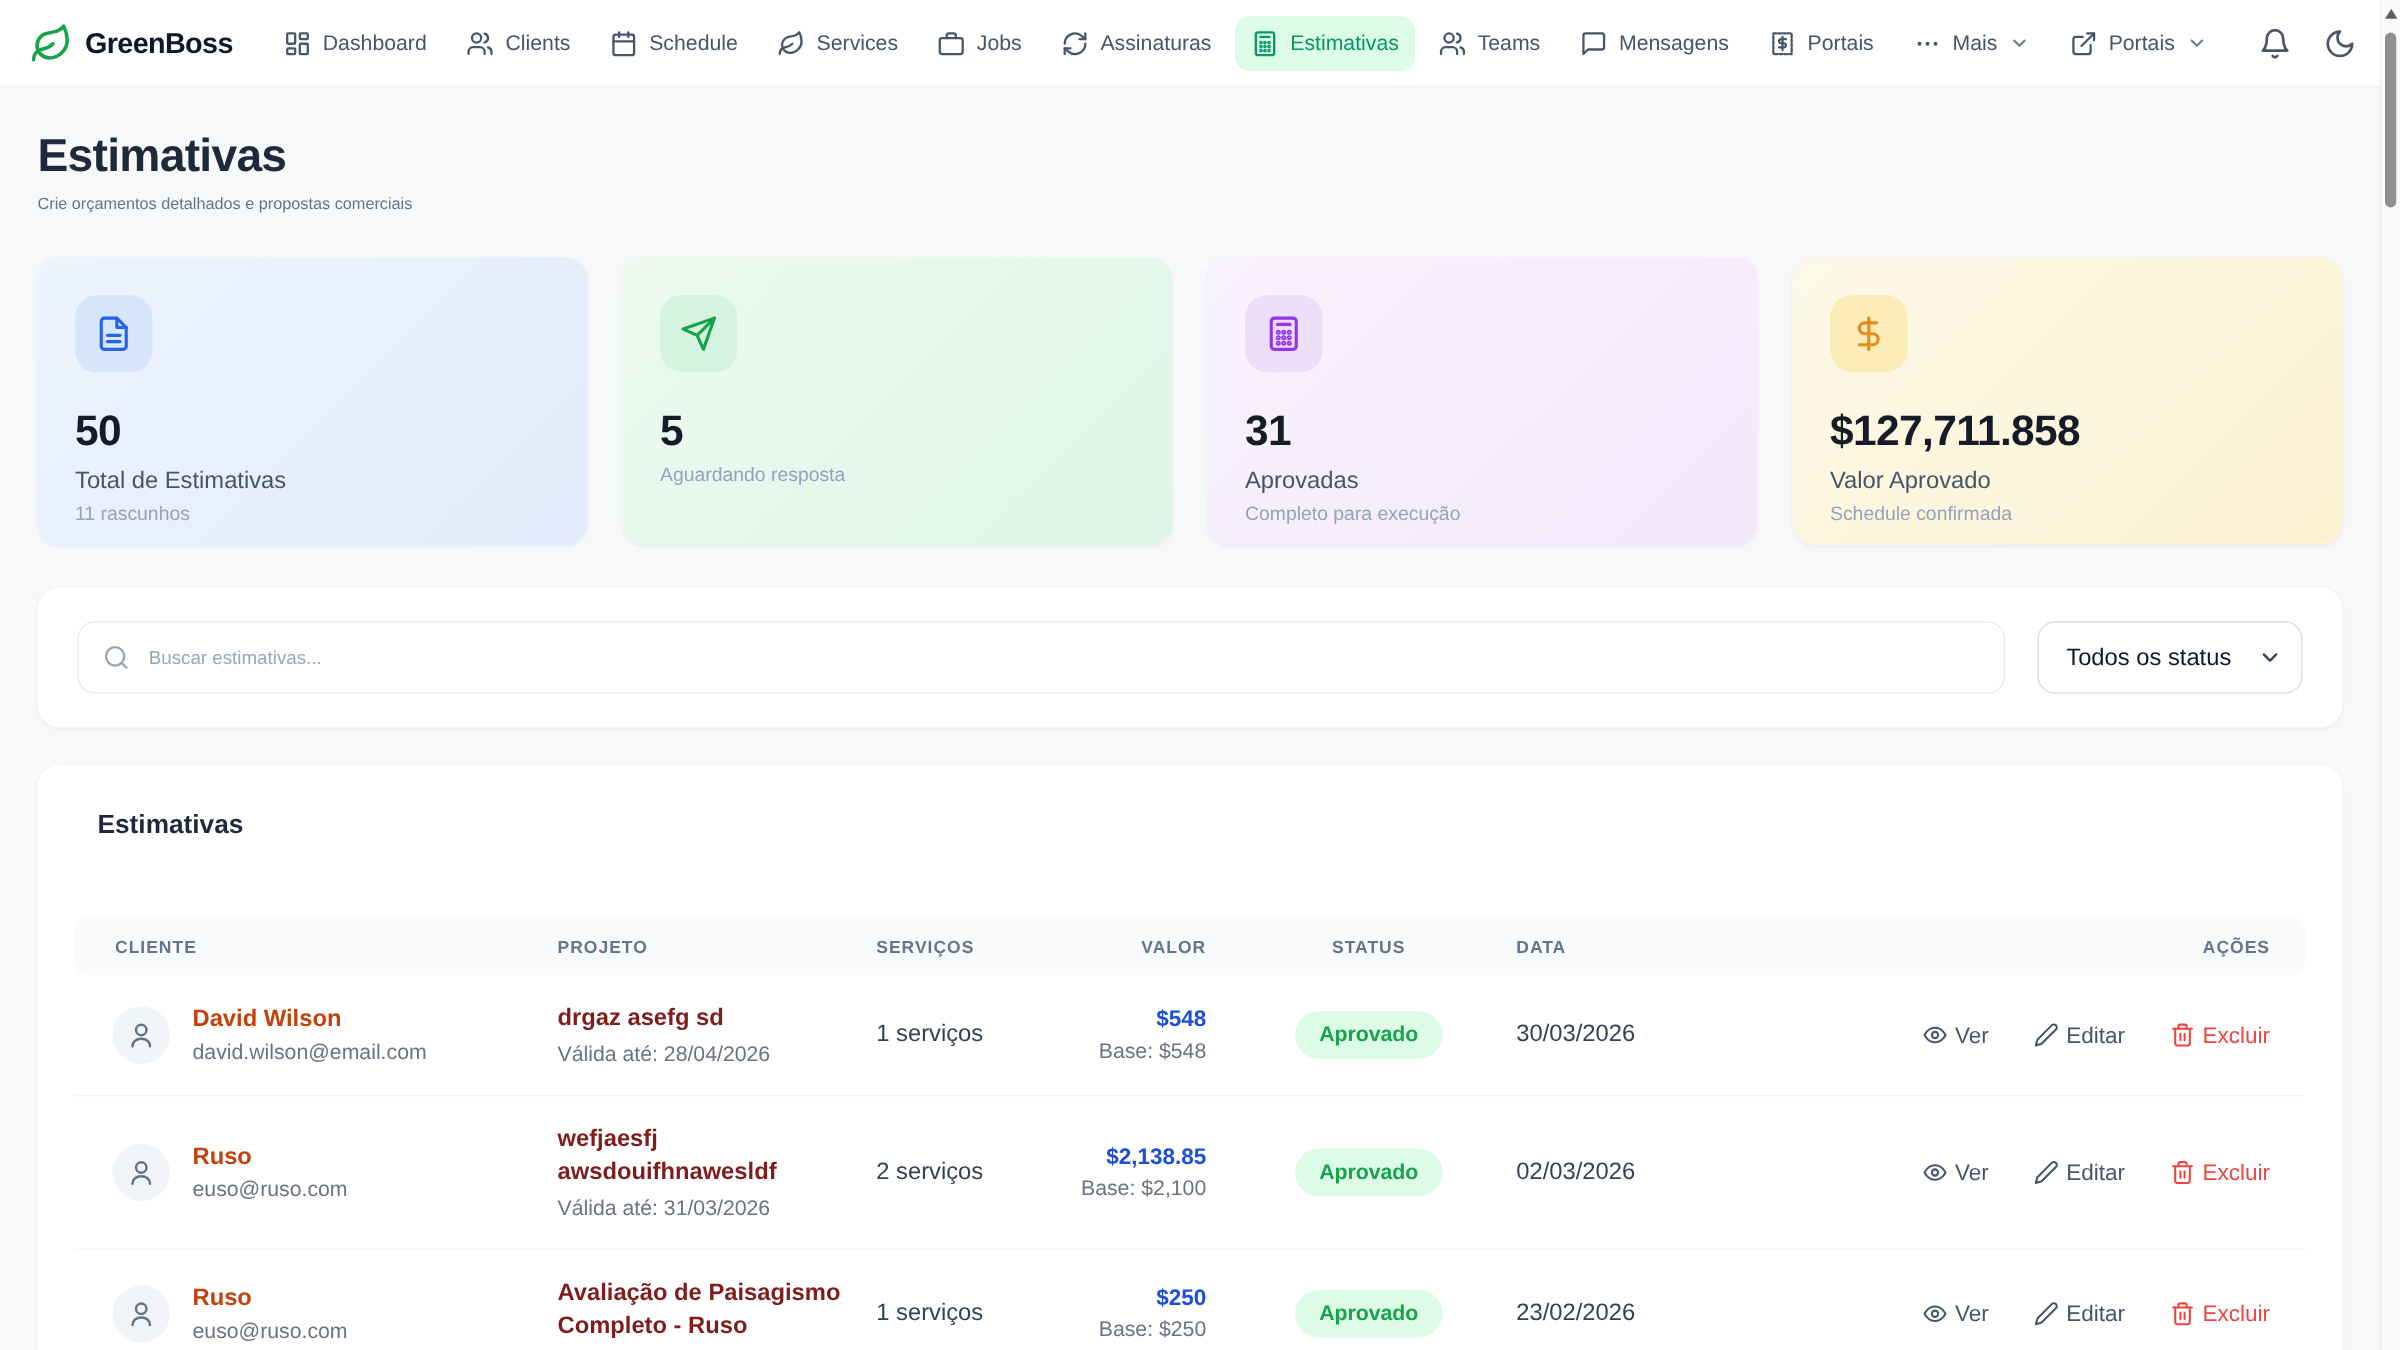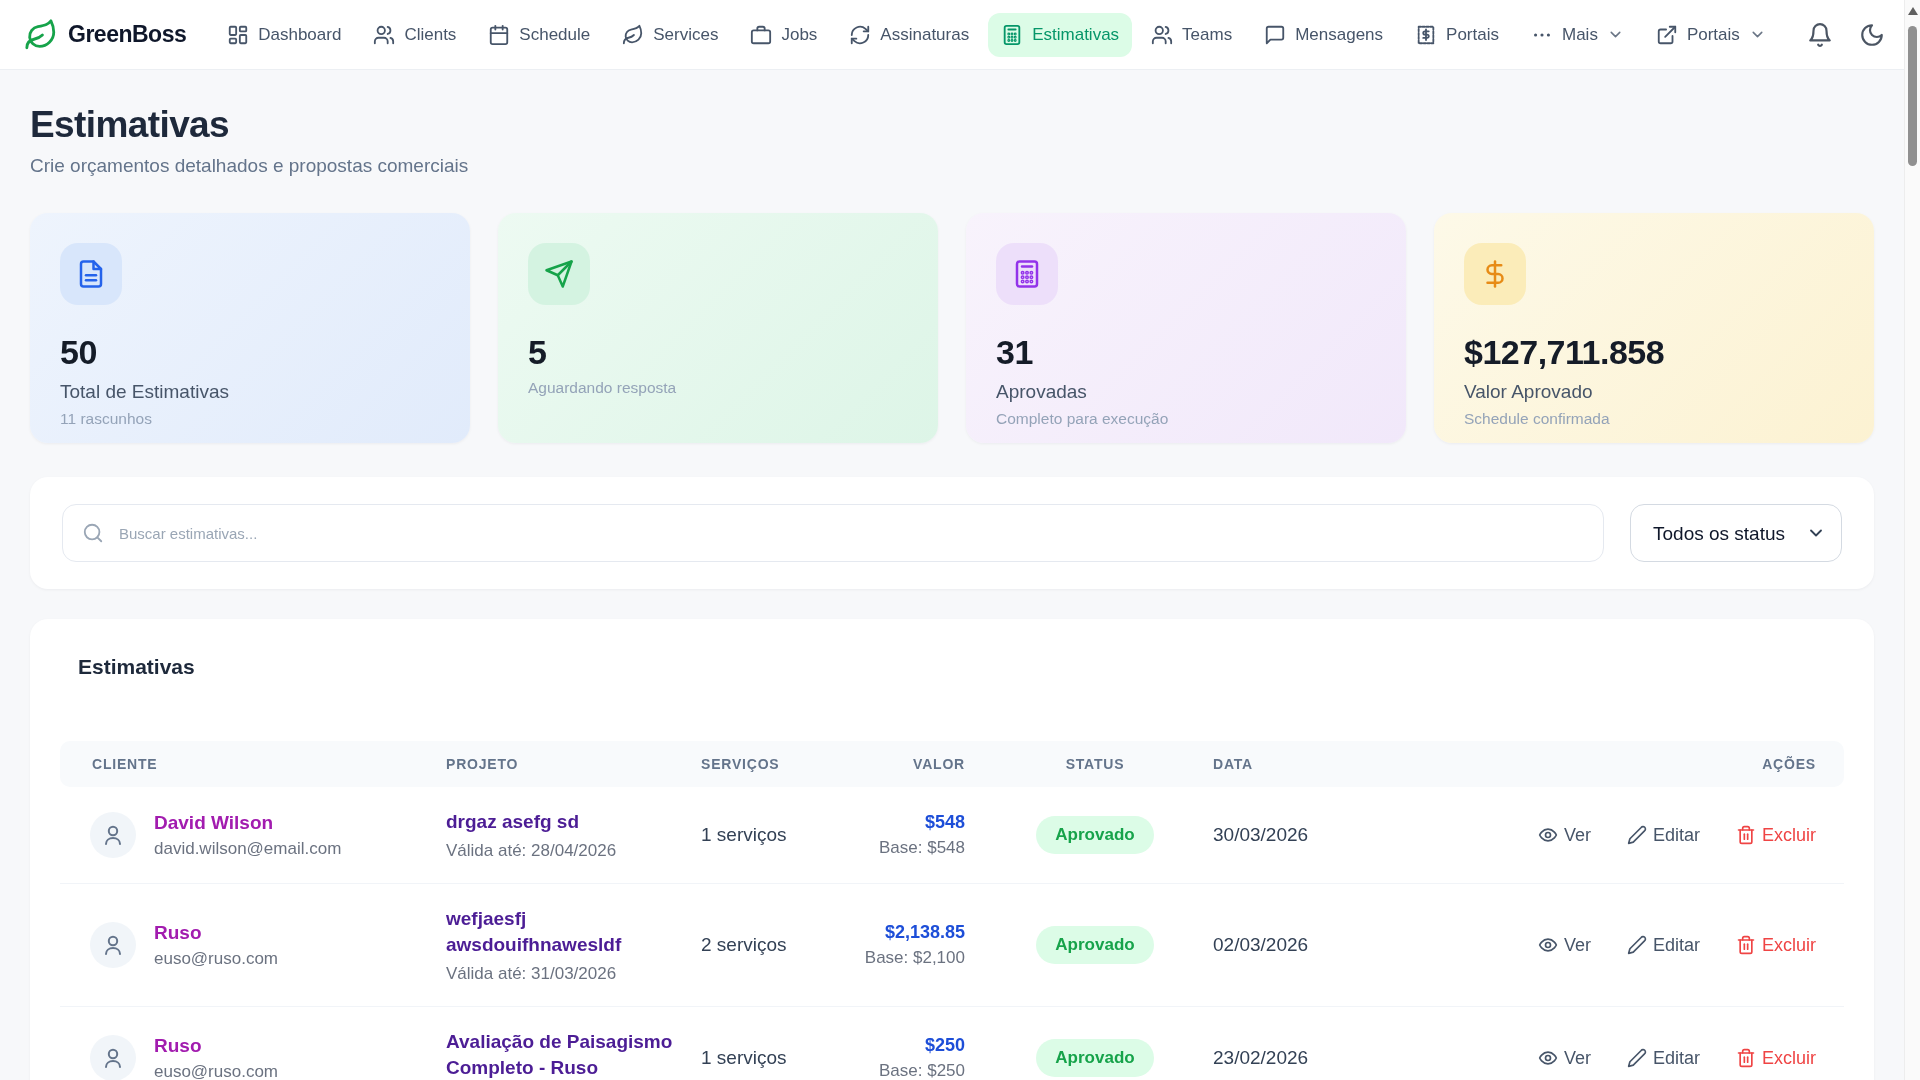--- a/index.html
+++ b/index.html
@@ -26,21 +26,21 @@
   .nav-item svg { width:22px; height:22px; }
   .nav-item.active { background:#dcfce7; color:#059669; }
   .nav-item .chev { width:17px; height:17px; opacity:.8; }
   .nav-right { display:flex; align-items:center; gap:26px; flex:0 0 auto; }
   .icon-btn { width:26px; height:26px; color:#4b5563; cursor:pointer; display:block; }
 
   
   main { padding:0 30px; }
   .page-head { display:flex; justify-content:space-between; align-items:center; margin-top:34px; }
   .page-title { font-size:37px; font-weight:800; color:#1e293b; letter-spacing:-0.6px; }
-  .page-sub { font-size:19px; color:#64748b; margin-top:9px; }
+  .page-sub { font-size:13px; color:#64748b; margin-top:9px; }
   .head-actions { display:flex; gap:22px; align-items:center; }
   .btn { display:flex; align-items:center; gap:12px; height:55px; border-radius:28px;
     font-size:19px; font-weight:600; cursor:pointer; border:none; }
   .btn svg { width:22px; height:22px; }
   .btn-guide { background:#ffffff; color:#374151; padding:0 27px;
     border:1px solid #e5e9ef; box-shadow:0 1px 3px rgba(16,24,40,.07); }
   .btn-primary { color:#ffffff; padding:0 29px; box-shadow:0 4px 12px rgba(34,197,94,.28); }
 
   
   .stats { display:grid; grid-template-columns:repeat(4,1fr); gap:28px; margin-top:36px; }
@@ -88,23 +88,23 @@
   .th.right, .td.right { text-align:right; padding-right:20px; }
   .th.center, .td.center { text-align:center; padding-left:0; }
   .th.date-col, .td.date-col { padding-left:8px; }
   .th.actions, .td.actions { text-align:right; padding-right:28px; }
   .trow { align-items:center; padding:22px 0; border-top:1px solid #f1f4f8; }
   .tbody .trow:first-of-type { border-top:none; }
   .client-cell { display:flex; align-items:center; gap:18px; padding-left:30px; }
   .row-avatar { width:46px; height:46px; border-radius:50%; background:#f1f5f9; flex:0 0 auto;
     display:flex; align-items:center; justify-content:center; color:#64748b; }
   .row-avatar svg { width:24px; height:24px; }
-  .client-name { font-size:19px; font-weight:600; color:#a21caf; }
+  .client-name { font-size:19px; font-weight:600; color:#c2410c; }
   .client-email { font-size:17px; color:#6b7280; margin-top:5px; }
-  .project-name { font-size:19px; font-weight:600; color:#4c1d95; line-height:26px; }
+  .project-name { font-size:19px; font-weight:600; color:#7f1d1d; line-height:26px; }
   .project-valid { font-size:17px; color:#6b7280; margin-top:6px; }
   .services-cell { font-size:19px; color:#334155; }
   .value-main { font-size:18px; font-weight:700; color:#1d4ed8; }
   .value-base { font-size:17px; color:#6b7280; margin-top:5px; }
   .badge { display:inline-block; background:#dcfce7; color:#16a34a; font-size:17px; font-weight:600;
     padding:9px 19px; border-radius:999px; }
   .date-cell { font-size:19px; color:#334155; }
   .td.actions { display:flex; justify-content:flex-end; gap:36px; align-items:center; }
   .action { display:flex; align-items:center; gap:6px; font-size:18px; font-weight:500;
     color:#475569; cursor:pointer; white-space:nowrap;justify-content:center; }

